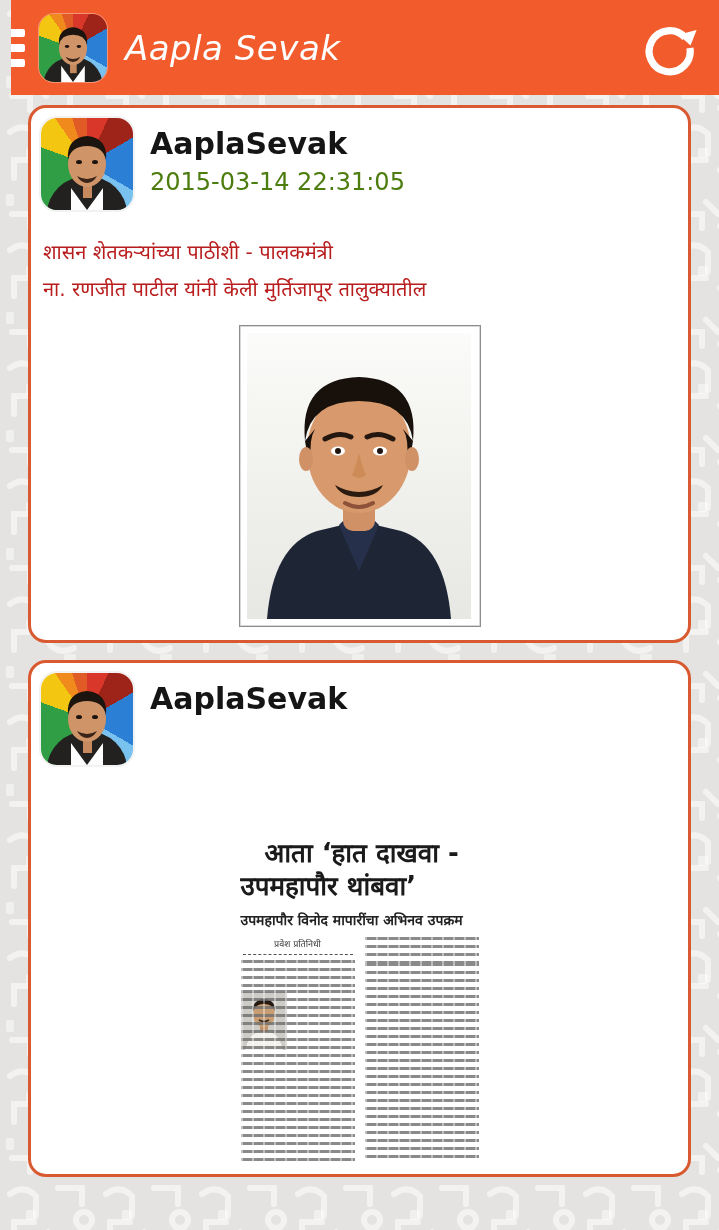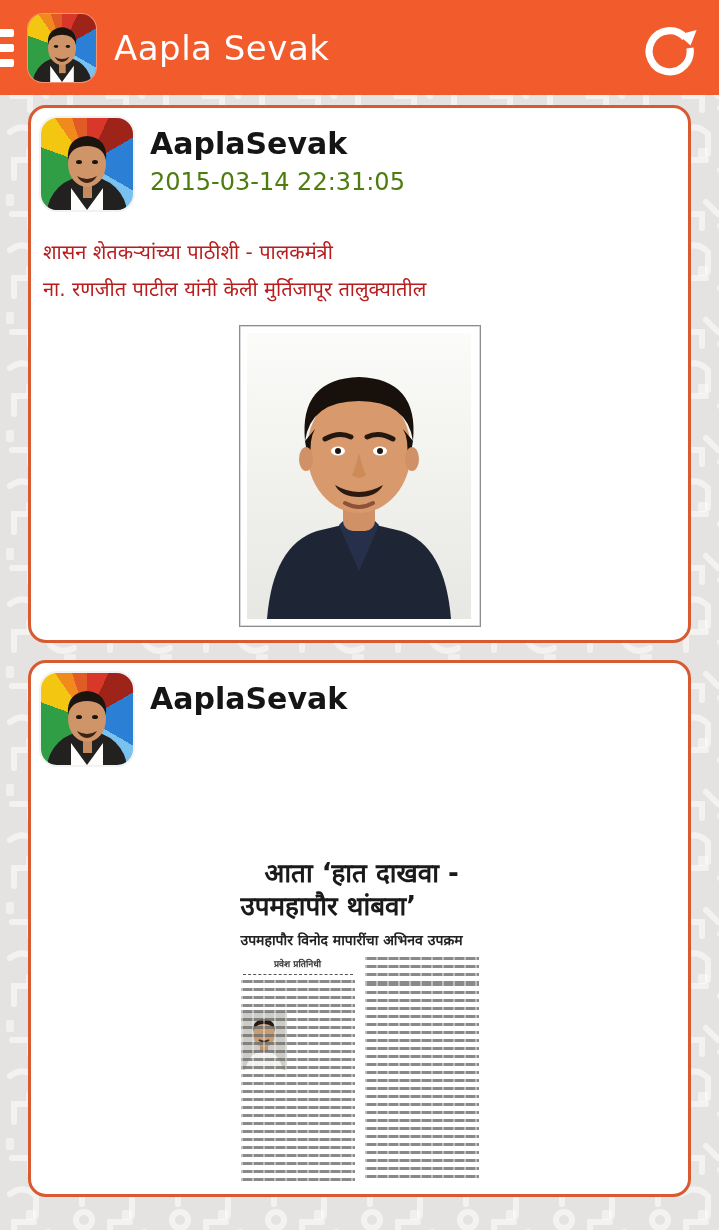--- a/index.html
+++ b/index.html
@@ -5,22 +5,22 @@
   html,body{margin:0;padding:0;}
   body{
     width:719px;height:1230px;position:relative;overflow:hidden;
     background:#e4e3e1;
     font-family:"DejaVu Sans",sans-serif;
   }
   
   .bg-texture{position:absolute;inset:0;z-index:0;}
   
   .appbar{
-    position:absolute;top:0;left:0;right:0;height:95px;z-index:2;
-    background:#f25b2b;display:flex;align-items:center;overflow:hidden;
+    position:absolute;top:0;left:11px;right:0;height:95px;z-index:2;
+    background:#f25b2b;display:flex;align-items:center;overflow:hidden;font-style:italic;
   }
   .hamburger{width:34px;margin-left:-20px;display:flex;flex-direction:column;gap:7px;cursor:pointer;}
   .hamburger span{display:block;height:8px;background:#fff;border-radius:2px;}
   .applogo{
     width:68px;height:68px;margin-left:14px;border-radius:15px;position:relative;overflow:hidden;
     background:conic-gradient(from 0deg,
       #d8372a 0deg 25deg,#9e241a 25deg 60deg,#2b7fd4 60deg 120deg,#79c1ee 120deg 165deg,
       #2f9e44 165deg 290deg,#f3c612 290deg 325deg,#f08a1d 325deg 342deg,#e05b25 342deg 360deg);
     box-shadow:0 0 0 1px rgba(255,255,255,.35);
     flex:0 0 auto;
@@ -48,27 +48,27 @@
   .author{font-size:30px;font-weight:bold;color:#151515;line-height:36px;}
   .timestamp{font-size:24px;color:#4d7c0f;margin-top:6px;}
   
   .post-text{padding:24px 12px 0 12px;font-size:20px;font-weight:normal;color:#b91c1c;line-height:37px;}
   .photo-frame{
     width:226px;margin:17px auto 13px;background:#fff;border:1px solid #8d8d8d;
     padding:7px;box-shadow:0 0 0 1px #d7d7d7 inset;
   }
   .photo-frame svg{display:block;}
   
-  .clip{width:238px;margin:92px auto 12px;color:#1a1a1a;}
+  .clip{width:238px;margin:72px auto 12px;color:#1a1a1a;}
   .clip-h1{font-size:26px;font-weight:bold;line-height:33px;text-indent:24px;white-space:nowrap;}
   .clip-h2{font-size:26px;font-weight:bold;line-height:33px;white-space:nowrap;}
   .clip-sub{font-size:14px;font-weight:bold;margin-top:7px;white-space:nowrap;color:#222;}
   .clip-cols{display:flex;gap:10px;margin-top:8px;}
   .clip-col{flex:1;min-width:0;}
-  .clip-byline{font-size:9px;font-weight:bold;text-align:center;color:#333;}
+  .clip-byline{font-size:9px;font-weight:normal;text-align:center;color:#333;}
   .clip-dash{border-top:1.5px dashed #555;margin:4px 2px 5px;}
   .textlines{
     background:
       repeating-linear-gradient(90deg, rgba(255,255,255,.45) 0 2px, transparent 2px 11px),
       repeating-linear-gradient(180deg, #6e6e6e 0 3.5px, transparent 3.5px 8px);
     opacity:.8;
   }
   .tl-right-top{height:26px;margin-bottom:0;}
   .clip-photo{float:left;width:46px;height:58px;margin:2px 4px 2px 0;}
   .clip-left-body{height:172px;}

